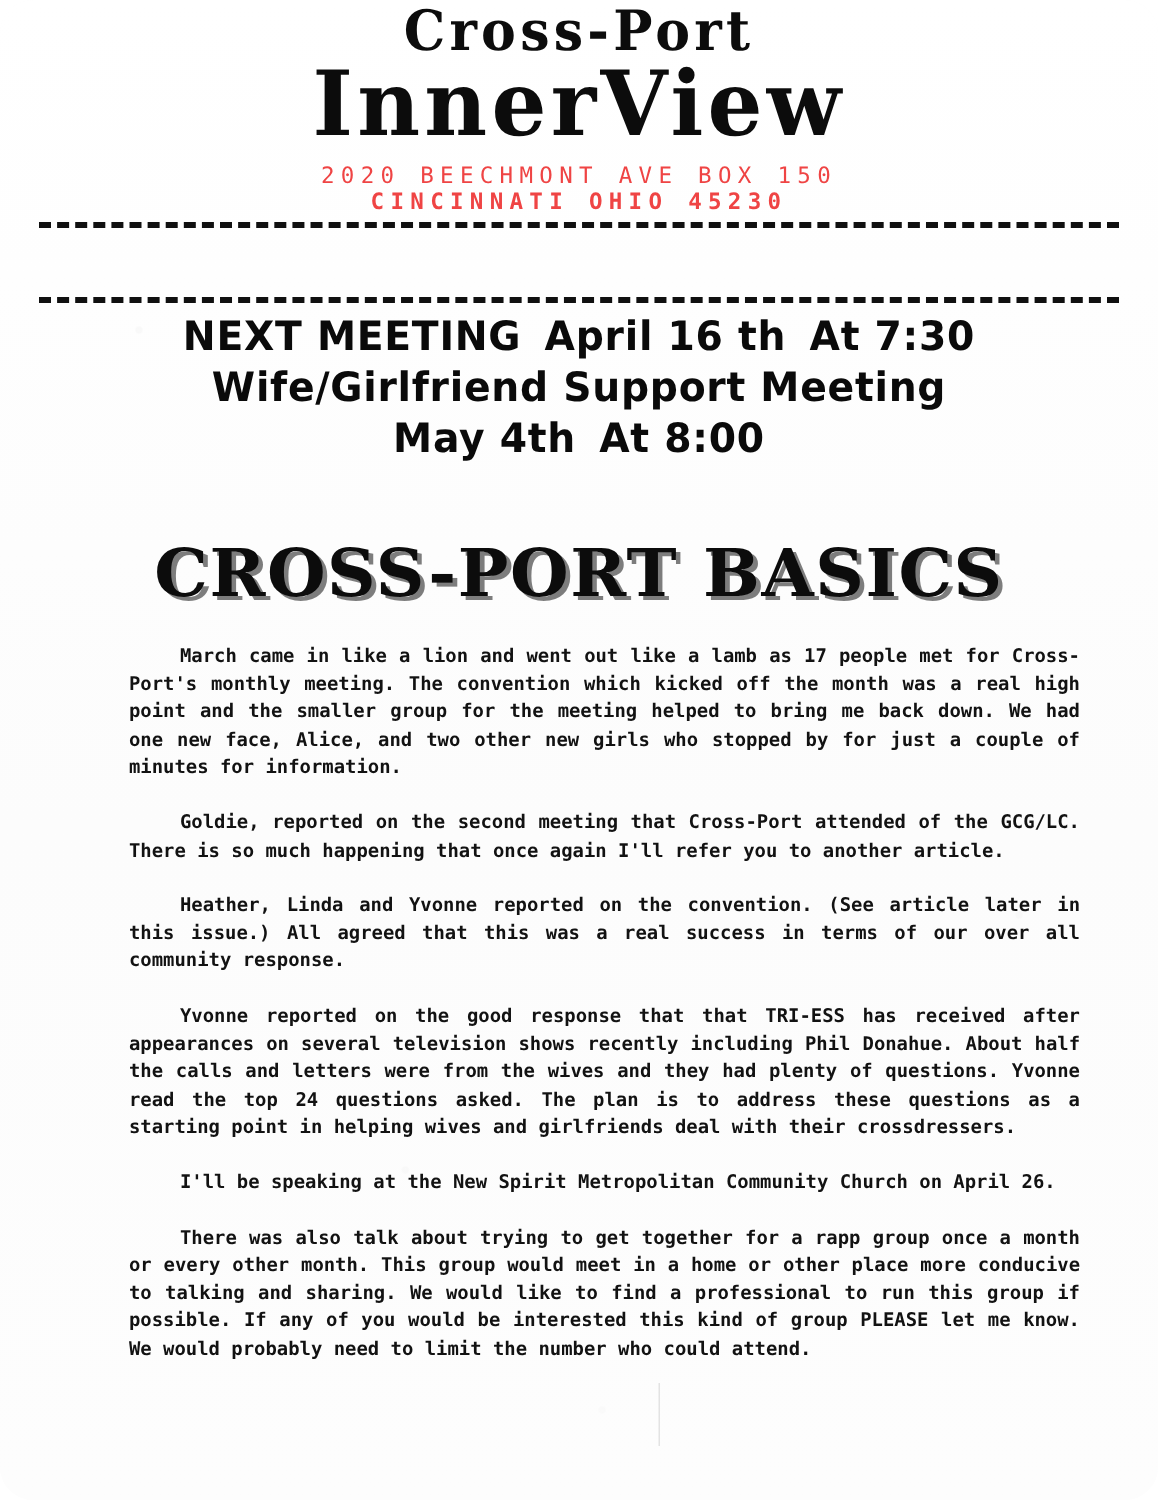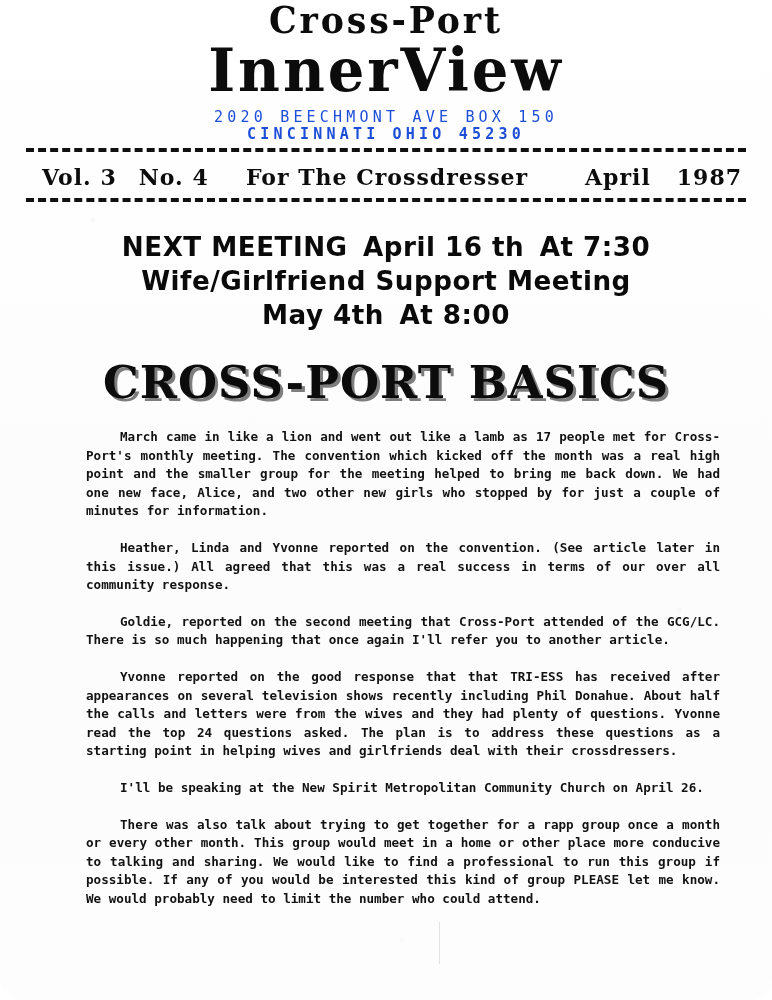--- a/index.html
+++ b/index.html
@@ -68,21 +68,21 @@
     transform: scaleX(0.96);
   }
   .addr {
     position: absolute;
     left: 0; right: 0;
     text-align: center;
     font-family: "DejaVu Sans Mono", monospace;
     font-size: 15px;
     letter-spacing: 4.2px;
     font-weight: 400;
-    color: #1d4ed8;
+    color: #ef4444;
   }
   .addr1 { top: 108px; }
   .addr2 { top: 125px; font-weight: bold; }
 
   .rule {
     position: absolute;
     left: 26px;
     width: 720px;
     height: 0;
     border-top: 4px dashed #101010;
@@ -104,21 +104,21 @@
     letter-spacing: 1px;
   }
   .vol-left  { width: 200px; display: flex; gap: 22px; padding-left: 16px; }
   .vol-mid   { flex: 1; text-align: center; }
   .vol-right { width: 210px; display: flex; justify-content: flex-end; gap: 26px; padding-right: 6px; }
 
   
   .meeting {
     position: absolute;
     left: 0; right: 0;
-    top: 230px;
+    top: 208px;
     text-align: center;
     font-family: "DejaVu Sans", sans-serif;
     font-weight: 700;
     color: #0a0a0a;
   }
   .meeting-row {
     line-height: 34px;
     font-size: 27px;
     letter-spacing: 0.5px;
     transform: scaleX(0.97);
@@ -169,47 +169,36 @@
   <div class="paper-noise"></div>
   <div class="scan-spine"></div>
 
   <div class="masthead-line1">Cross-Port</div>
   <div class="masthead-line2">InnerView</div>
   <div class="addr addr1">2020 BEECHMONT AVE BOX 150</div>
   <div class="addr addr2">CINCINNATI OHIO 45230</div>
 
   <div class="rule rule-top"></div>
 
-  <div class="volbar">
-    <div class="vol-left">
-      <span>Vol. 3</span>
-      <span>No. 4</span>
-    </div>
-    <div class="vol-mid">For The Crossdresser</div>
-    <div class="vol-right">
-      <span>April</span>
-      <span>1987</span>
-    </div>
-  </div>
 
   <div class="rule rule-bottom"></div>
 
   <div class="meeting">
     <div class="meeting-row r1">
       <span>NEXT MEETING</span><span class="mspace"></span><span>April 16 th</span><span class="mspace"></span><span>At 7:30</span>
     </div>
     <div class="meeting-row r2">Wife/Girlfriend Support Meeting</div>
     <div class="meeting-row r3">
       <span>May  4th</span><span class="mspace"></span><span>At 8:00</span>
     </div>
   </div>
 
   <div class="headline">CROSS-PORT BASICS</div>
 
   <div class="body-text">
     <p>March came in like a lion and went out like a lamb as 17 people met for Cross-Port's monthly meeting. The convention which kicked off the month was a real high point and the smaller group for the meeting helped to bring me back down. We had one new face, Alice, and two other new girls who stopped by for just a couple of minutes for information.</p>
+    <p>Goldie, reported on the second meeting that Cross-Port attended of the GCG/LC. There is so much happening that once again I'll refer you to another article.</p>
     <p>Heather, Linda and Yvonne reported on the convention. (See article later in this issue.) All agreed that this was a real success in terms of our over all community response.</p>
-    <p>Goldie, reported on the second meeting that Cross-Port attended of the GCG/LC. There is so much happening that once again I'll refer you to another article.</p>
     <p>Yvonne reported on the good response that that TRI-ESS has received after appearances on several television shows recently including Phil Donahue. About half the calls and letters were from the wives and they had plenty of questions. Yvonne read the top 24 questions asked. The plan is to address these questions as a starting point in helping wives and girlfriends deal with their crossdressers.</p>
     <p>I'll be speaking at the New Spirit Metropolitan Community Church on April 26.</p>
     <p>There was also talk about trying to get together for a rapp group once a month or every other month. This group would meet in a home or other place more conducive to talking and sharing. We would like to find a professional to run this group if possible. If any of you would be interested this kind of group PLEASE let me know. We would probably need to limit the number who could attend.</p>
   </div>
 </div>
 
 </body></html>

